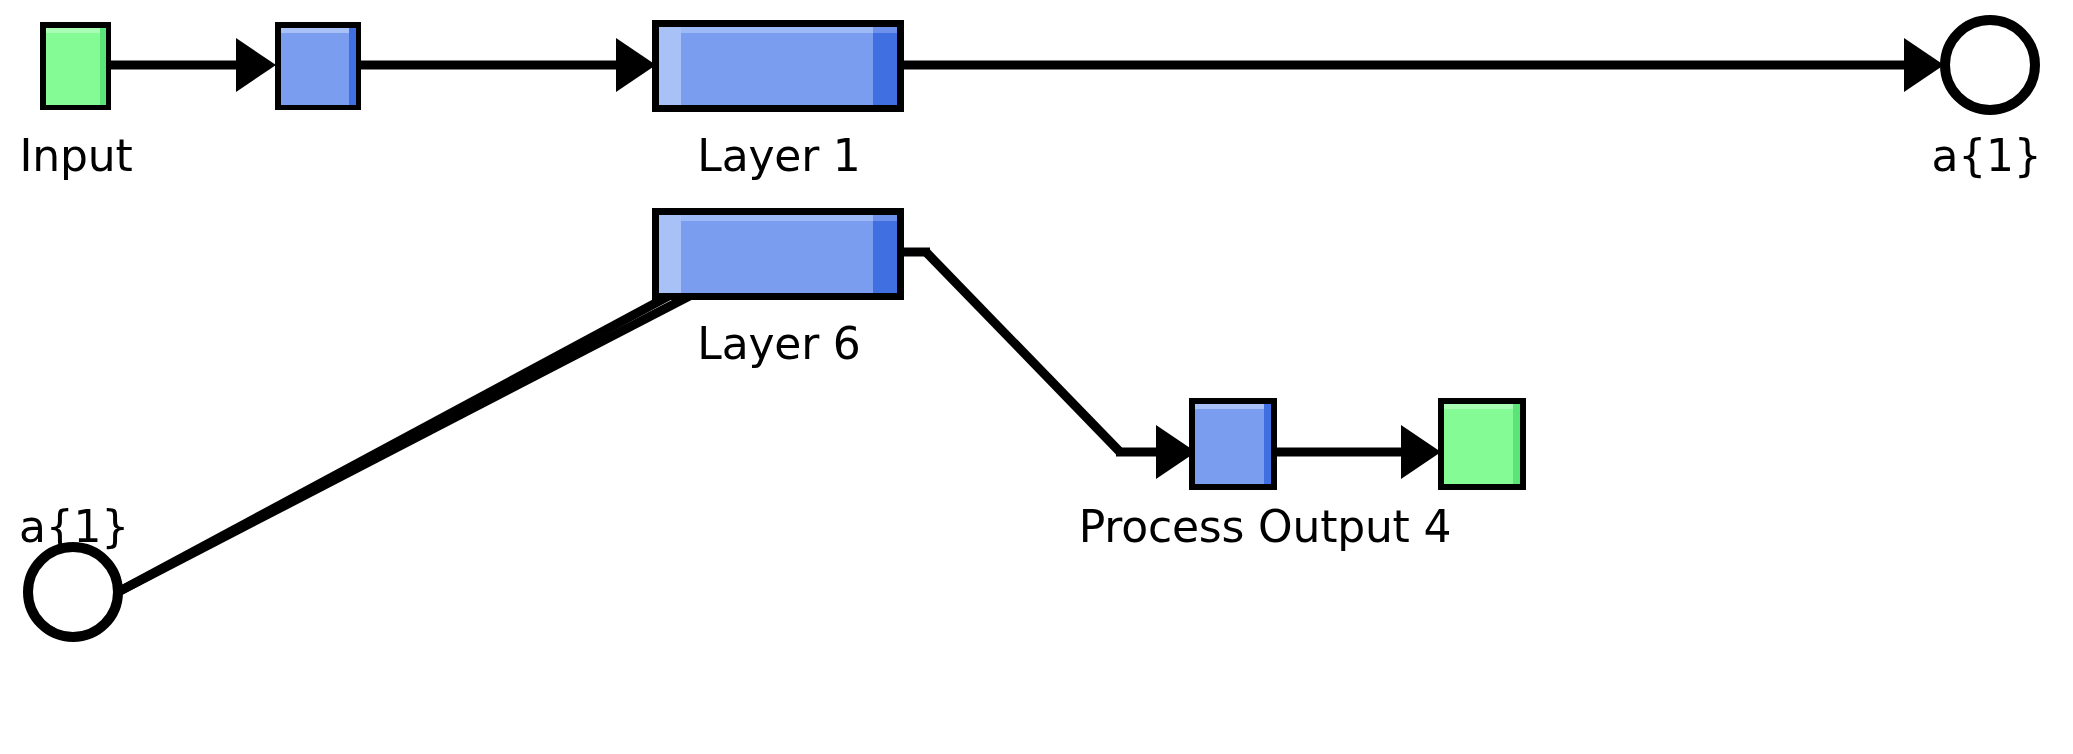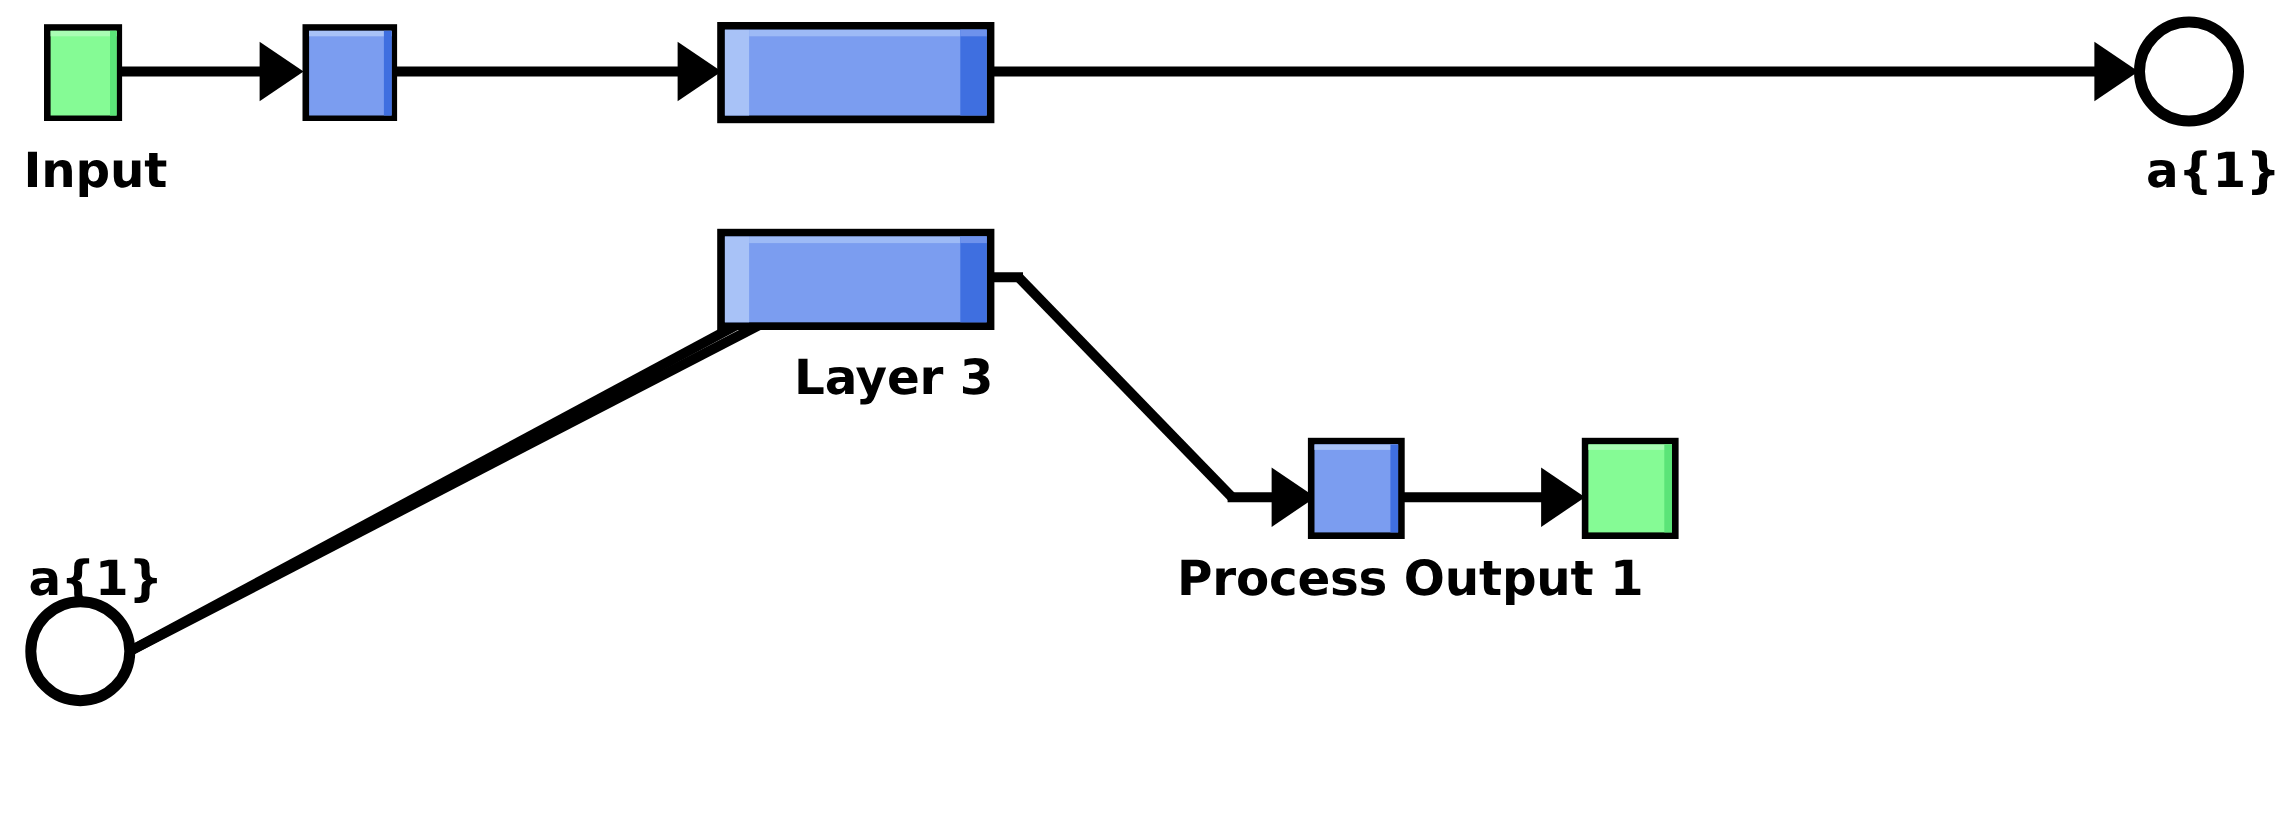--- a/index.html
+++ b/index.html
@@ -23,25 +23,25 @@
     left: 0;
     top: 0;
     width: 2073px;
     height: 754px;
     display: block;
   }
   .node-label {
     position: absolute;
     font-family: "DejaVu Sans", sans-serif;
     font-size: 44px;
-    font-weight: 700;
+    font-weight: 400;
     color: #000000;
     white-space: nowrap;
     line-height: 1;
-    text-align: right;
+    text-align: center;
     letter-spacing: -0.2px;
   }
 </style>
 </head>
 <body>
 
 <div id="canvas">
 
   <svg id="diagram-svg" viewBox="0 0 2073 754" xmlns="http://www.w3.org/2000/svg">
 
@@ -135,23 +135,24 @@
       <rect x="1444" y="404" width="76" height="80" fill="#85FB95"></rect>
       <rect x="1444" y="404" width="76" height="5" fill="#A9FDB4"></rect>
       <rect x="1513" y="404" width="7" height="80" fill="#5BE478"></rect>
     </g>
 
   </svg>
 
   <div class="node-label" style="left:0px; top:134px; width:152px;">Input</div>
 
 
+  <div class="node-label" style="left:655px; top:134px; width:248px;">Layer 1</div>
 
   <div class="node-label" style="left:1900px; top:134px; width:173px;">a{1}</div>
 
-  <div class="node-label" style="left:655px; top:322px; width:248px;">Layer 3</div>
+  <div class="node-label" style="left:655px; top:322px; width:248px;">Layer 6</div>
 
   <div class="node-label" style="left:0px; top:505px; width:148px;">a{1}</div>
 
-  <div class="node-label" style="left:1070px; top:505px; width:390px;">Process Output 1</div>
+  <div class="node-label" style="left:1070px; top:505px; width:390px;">Process Output 4</div>
 
 
 </div>
 
 </body></html>

